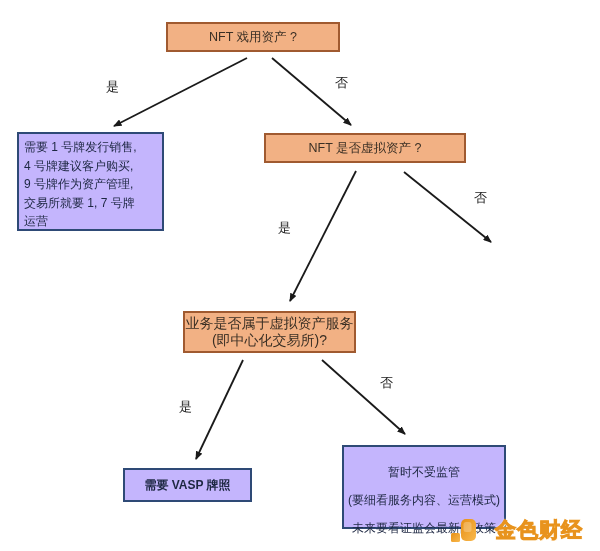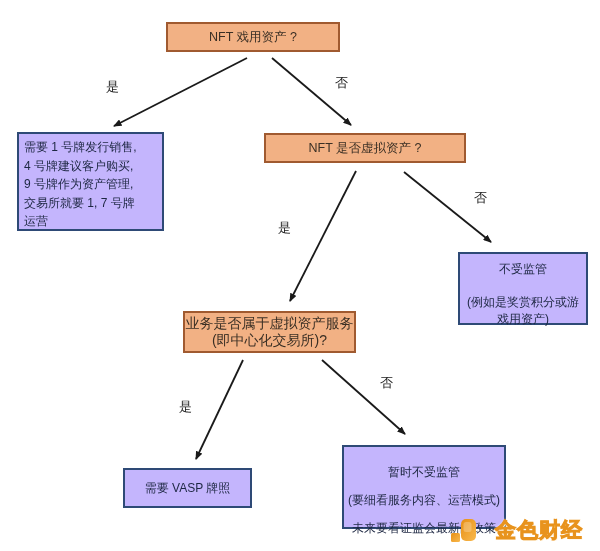--- a/index.html
+++ b/index.html
@@ -18,21 +18,21 @@
   }
   .question{background:#f2b184;border:2px solid #a05a30;color:#3a2f24;}
   .result{background:#c4b5fd;border:2px solid #2e4a76;color:#1d2742;}
   #node-q1{left:166px;top:22px;width:174px;height:30px;font-size:12.5px;}
   #node-r1{left:17px;top:132px;width:147px;height:99px;font-size:12px;line-height:18.5px;
            align-items:flex-start;justify-content:flex-start;text-align:left;padding:4px 5px;}
   #node-q2{left:264px;top:133px;width:202px;height:30px;font-size:12.5px;}
   #node-r2{left:458px;top:252px;width:130px;height:73px;font-size:12px;line-height:16.5px;
            align-items:flex-start;padding-top:7px;}
   #node-q3{left:183px;top:311px;width:173px;height:42px;font-size:14px;line-height:17px;}
-  #node-r3{left:123px;top:468px;width:129px;height:40px;font-size:12px;}
+  #node-r3{left:123px;top:468px;width:129px;height:34px;font-size:12px;font-weight:bold;}
   #node-r4{left:342px;top:445px;width:164px;height:84px;font-size:12px;line-height:14px;
            align-items:flex-start;padding-top:18px;}
   .edge-label{
     position:absolute;font-size:13px;color:#1b1b1b;
     font-family:"Liberation Sans","DejaVu Sans",sans-serif;
   }
   #lbl-0{left:106px;top:78px;}
   #lbl-1{left:335px;top:74px;}
   #lbl-2{left:278px;top:219px;}
   #lbl-3{left:474px;top:189px;}
@@ -72,24 +72,20 @@
   <div class="node question" id="node-q1">NFT 戏用资产 ?</div>
 
   <div class="node result" id="node-r1">需要 1 号牌发行销售,
 4 号牌建议客户购买,
 9 号牌作为资产管理,
 交易所就要 1, 7 号牌
 运营</div>
 
   <div class="node question" id="node-q2">NFT 是否虚拟资产 ?</div>
 
-  <div class="node result" id="node-r2">不受监管
-
-(例如是奖赏积分或游
-戏用资产)</div>
 
   <div class="node question" id="node-q3">业务是否属于虚拟资产服务
 (即中心化交易所)?</div>
 
   <div class="node result" id="node-r3">需要 VASP 牌照</div>
 
   <div class="node result" id="node-r4">暂时不受监管
 
 (要细看服务内容、运营模式)
 

